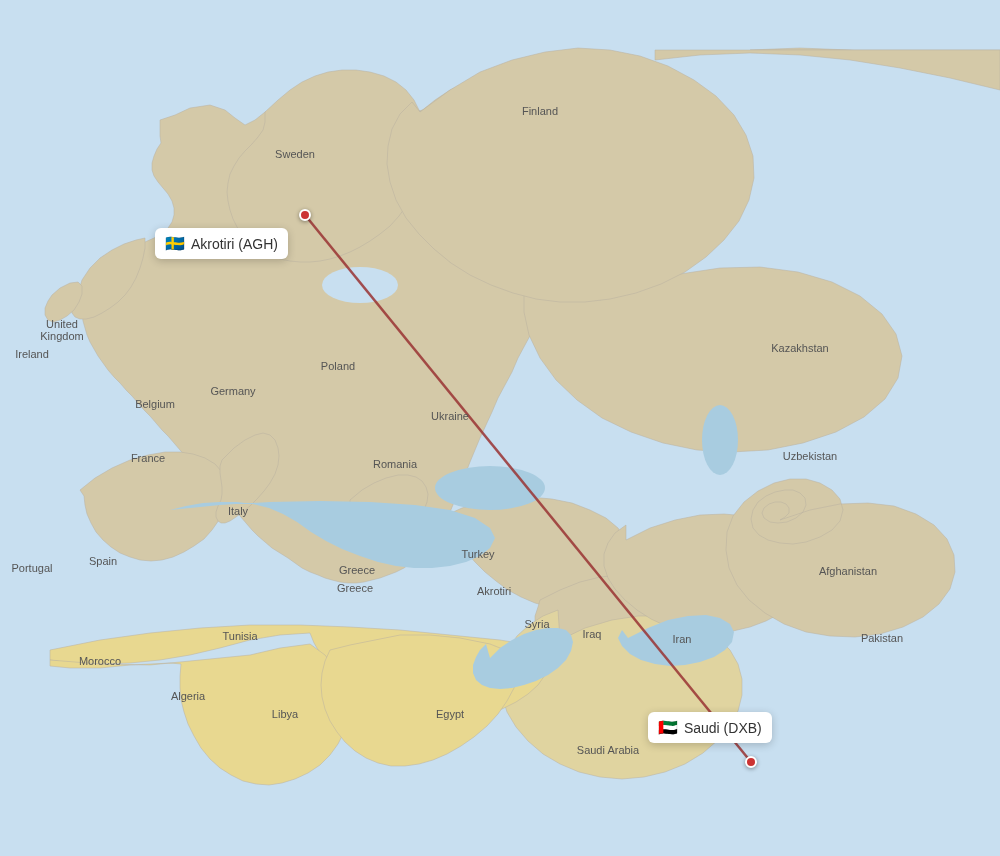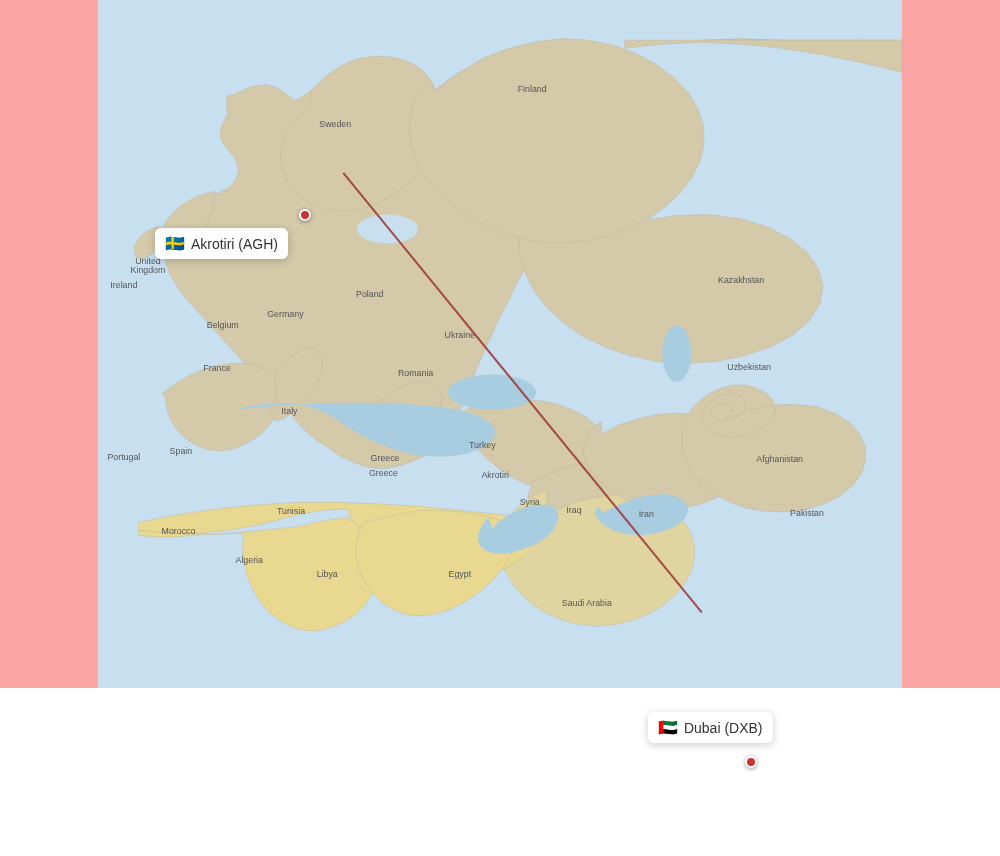--- a/index.html
+++ b/index.html
@@ -1,22 +1,22 @@
 <!DOCTYPE html>
 <html><head>
   <meta charset="utf-8">
   <style>
     * { margin: 0; padding: 0; box-sizing: border-box; }
     body { width: 1000px; height: 856px; overflow: hidden; font-family: Arial, sans-serif; }
     
     #map-container {
       width: 1000px;
-      height: 688px;
+      height: 856px;
       position: relative;
-      background: #fca5a5;
+      background: #86efac;
     }
 
     #map-svg {
       width: 100%;
       height: 100%;
       position: absolute;
       top: 0;
       left: 0;
     }
 
@@ -304,15 +304,15 @@
 
   <div class="location-dot" id="dubai-dot" style="top: 762px; left: 751px;"></div>
 
   <div class="location-label" id="angelholm-label" style="top: 228px; left: 155px;">
     <span class="flag">🇸🇪</span>
     <span>Akrotiri (AGH)</span>
   </div>
 
   <div class="location-label" id="dubai-label" style="top: 712px; left: 648px;">
     <span class="flag">🇦🇪</span>
-    <span>Dubai (DXB)</span>
+    <span>Saudi (DXB)</span>
   </div>
 </div>
 
 </body></html>

